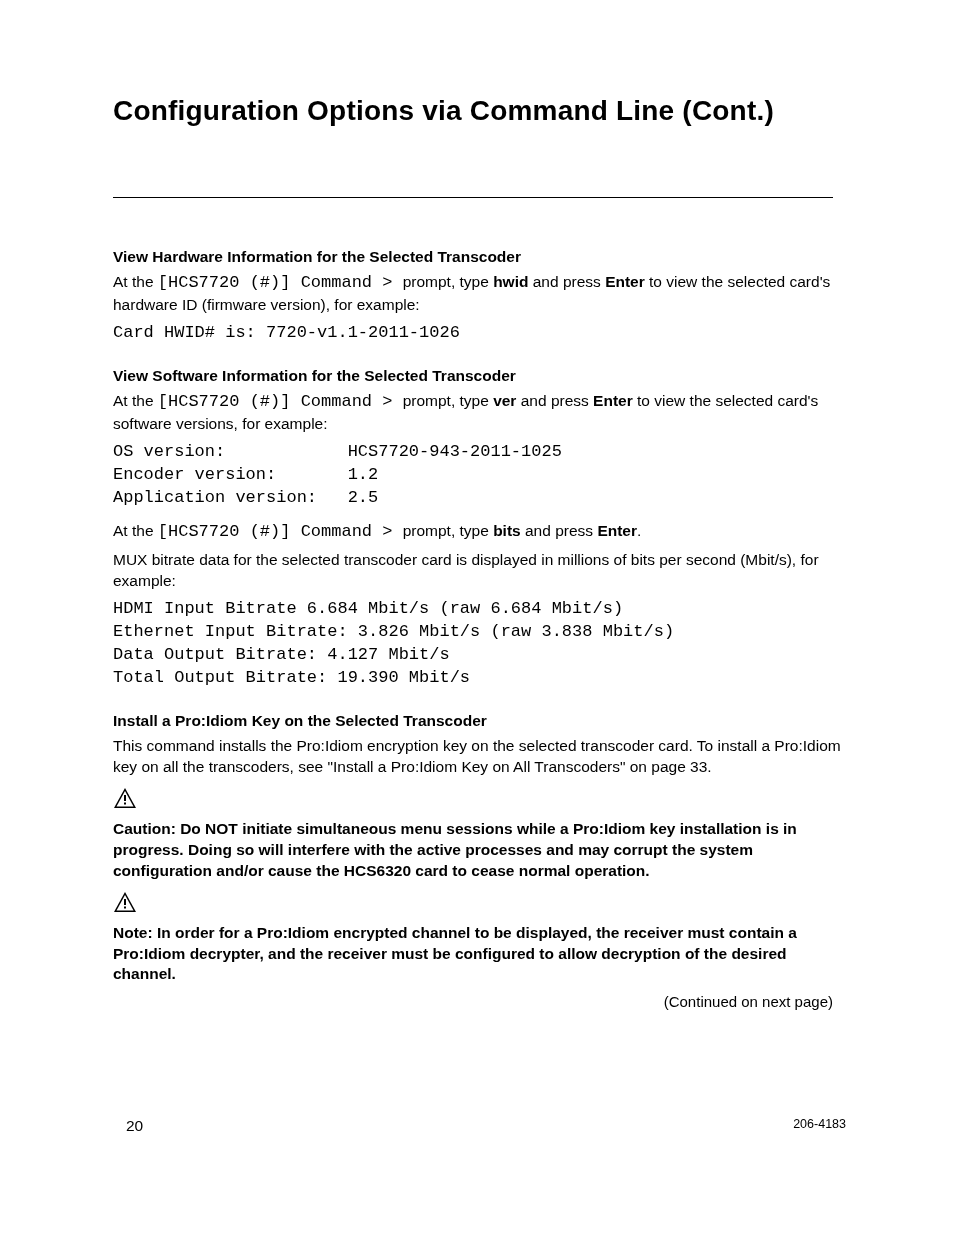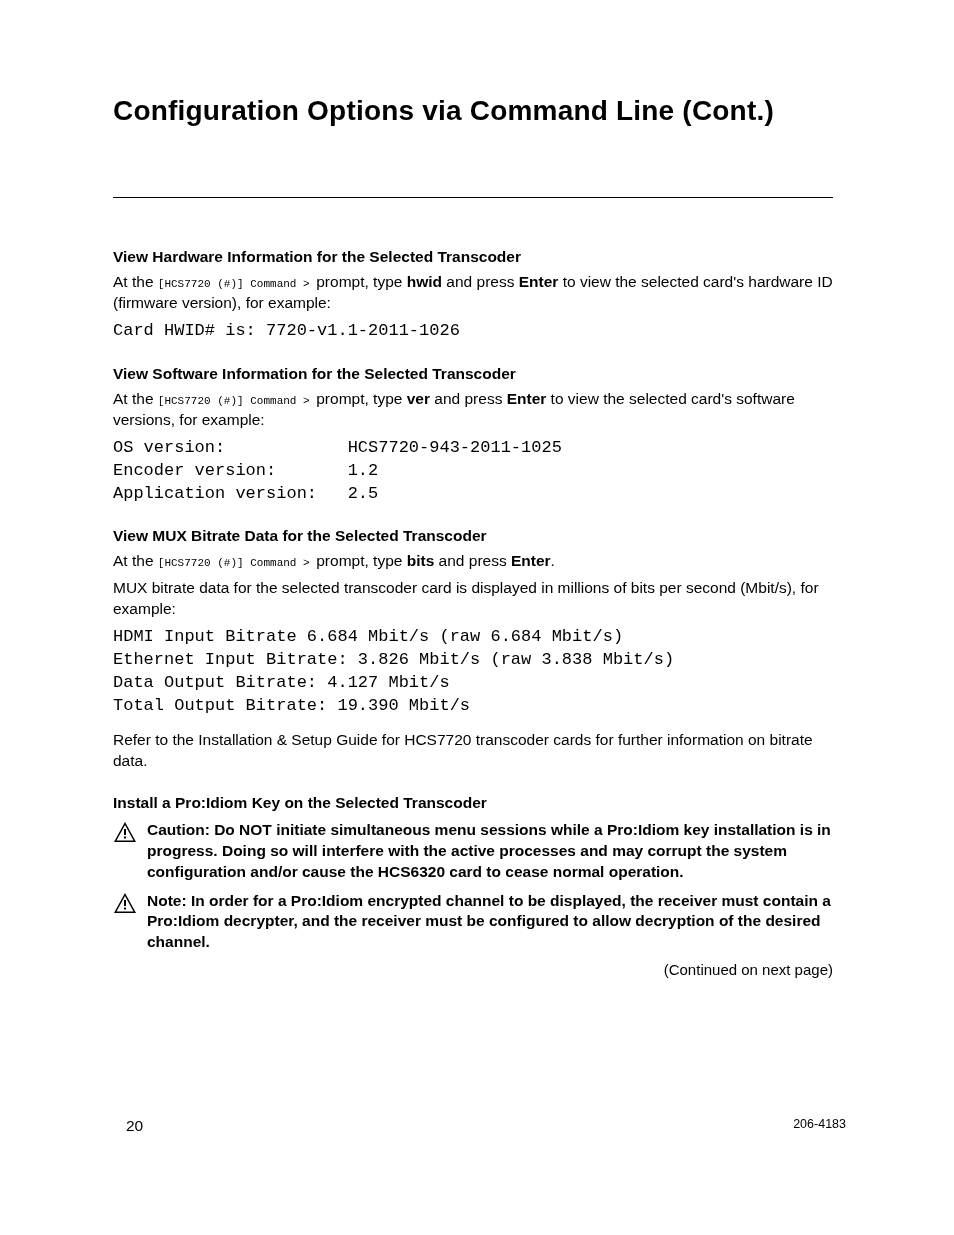--- a/index.html
+++ b/index.html
@@ -35,34 +35,35 @@
     font-weight: bold;
     margin: 22px 0 6px 0;
   }
   p.body {
     font-size: 15.5px;
     line-height: 1.35;
     margin: 6px 0;
   }
   .mono {
     font-family: "Courier New", Courier, monospace;
-    font-size: 11px;
+    font-size: 17px;
   }
   pre.code {
     font-family: "Courier New", Courier, monospace;
     font-size: 17px;
     line-height: 1.35;
     margin: 6px 0 12px 0;
     white-space: pre;
   }
   .note-row {
     display: flex;
     align-items: flex-start;
     gap: 10px;
     margin: 8px 0;
+    flex-direction: column;
   }
   .warn-icon {
     width: 24px;
     height: 22px;
     flex-shrink: 0;
     margin-top: 1px;
   }
   .note-text {
     font-size: 15.5px;
     font-weight: bold;
@@ -99,32 +100,31 @@
   <pre class="code">Card HWID# is: 7720-v1.1-2011-1026</pre>
 
   <h2 class="sub">View Software Information for the Selected Transcoder</h2>
   <p class="body">
     <span>At the </span><span class="mono">[HCS7720 (#)] Command &gt; </span><span>prompt, type </span><b>ver</b><span> and press </span><b>Enter</b><span> to view the selected card's software versions, for example:</span>
   </p>
   <pre class="code">OS version:            HCS7720-943-2011-1025
 Encoder version:       1.2
 Application version:   2.5</pre>
 
-  <h2 class="sub">View MUX Bitrate Data for the Selected Transcoder</h2>
   <p class="body">
     <span>At the </span><span class="mono">[HCS7720 (#)] Command &gt; </span><span>prompt, type </span><b>bits</b><span> and press </span><b>Enter</b><span>.</span>
   </p>
   <p class="body">MUX bitrate data for the selected transcoder card is displayed in millions of bits per second (Mbit/s), for example:</p>
   <pre class="code">HDMI Input Bitrate 6.684 Mbit/s (raw 6.684 Mbit/s)
 Ethernet Input Bitrate: 3.826 Mbit/s (raw 3.838 Mbit/s)
 Data Output Bitrate: 4.127 Mbit/s
 Total Output Bitrate: 19.390 Mbit/s</pre>
-  <p class="body">Refer to the Installation &amp; Setup Guide for HCS7720 transcoder cards for further information on bitrate data.</p>
 
   <h2 class="sub">Install a Pro:Idiom Key on the Selected Transcoder</h2>
+  <p class="body">This command installs the Pro:Idiom encryption key on the selected transcoder card. To install a Pro:Idiom key on all the transcoders, see "Install a Pro:Idiom Key on All Transcoders" on page 33.</p>
 
   <div class="note-row">
     <svg class="warn-icon" viewBox="0 0 24 22">
       <path d="M12 1 L23 21 L1 21 Z" fill="#000"></path>
       <path d="M12 4 L20.5 19.5 L3.5 19.5 Z" fill="#fff"></path>
       <rect x="11" y="8" width="2" height="6" fill="#000"></rect>
       <rect x="11" y="15.5" width="2" height="2" fill="#000"></rect>
     </svg>
     <div class="note-text">Caution: Do NOT initiate simultaneous menu sessions while a Pro:Idiom key installation is in progress. Doing so will interfere with the active processes and may corrupt the system configuration and/or cause the HCS6320 card to cease normal operation.</div>
   </div>

